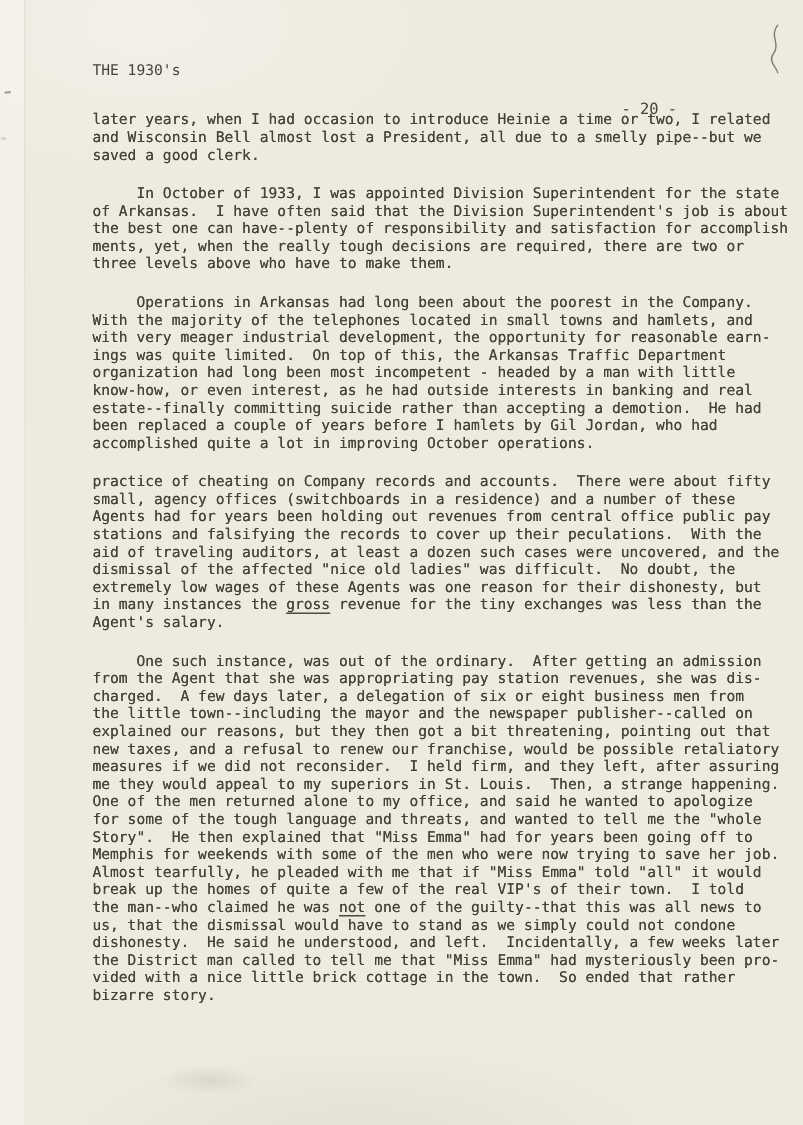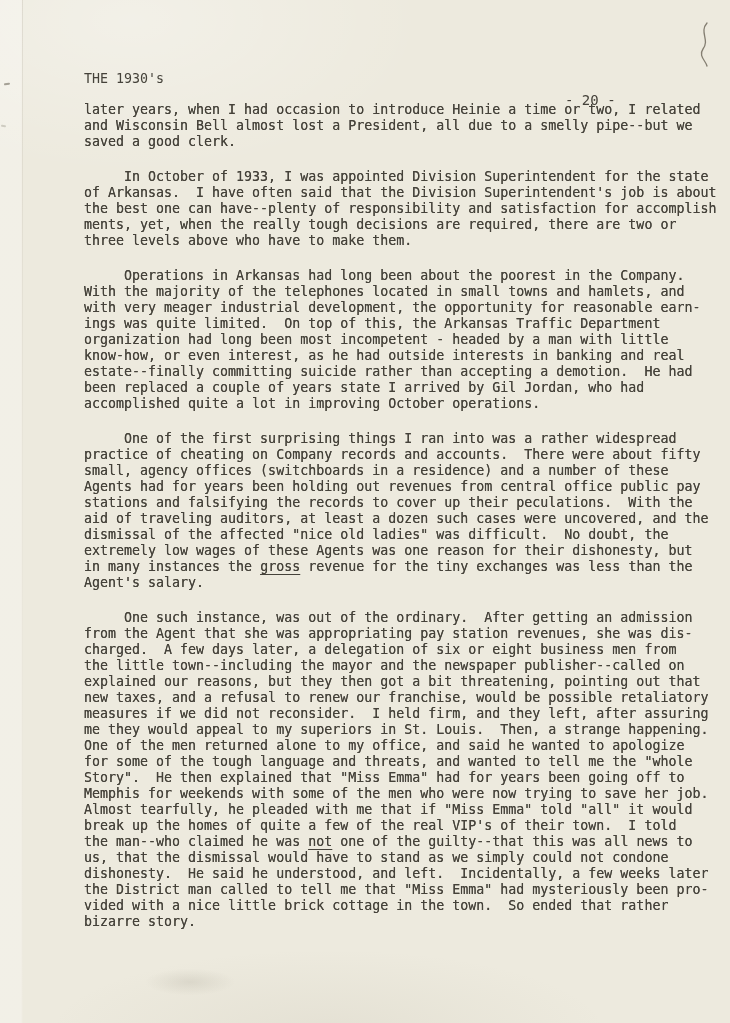--- a/index.html
+++ b/index.html
@@ -40,21 +40,21 @@
     position: absolute;
     background: rgba(98,92,78,0.55);
     border-radius: 1px;
   }
   .speck.s1 { left: 4px; top: 83px; width: 6px; height: 2px; transform: rotate(-8deg); }
   .speck.s2 { left: 1px; top: 125px; width: 5px; height: 2px; opacity: .45; transform: rotate(5deg); }
   .hair-mark { position: absolute; left: 694px; top: 20px; }
 
   .header-title {
     position: absolute;
-    left: 84px; top: 71px;
+    left: 84px; top: 57px;
     font-size: 13.3px; line-height: 16px;
     white-space: pre;
   }
   .page-number {
     position: absolute;
     left: 565px; top: 66px;
     font-size: 14px; line-height: 16px;
     white-space: pre;
     margin-top: 26px;
   }
@@ -109,25 +109,24 @@
         <div class="line"><span>three levels above who have to make them.</span></div>
       </div>
       <div class="paragraph">
         <div class="line"><span>     Operations in Arkansas had long been about the poorest in the Company.</span></div>
         <div class="line"><span>With the majority of the telephones located in small towns and hamlets, and</span></div>
         <div class="line"><span>with very meager industrial development, the opportunity for reasonable earn-</span></div>
         <div class="line"><span>ings was quite limited.  On top of this, the Arkansas Traffic Department</span></div>
         <div class="line"><span>organization had long been most incompetent - headed by a man with little</span></div>
         <div class="line"><span>know-how, or even interest, as he had outside interests in banking and real</span></div>
         <div class="line"><span>estate--finally committing suicide rather than accepting a demotion.  He had</span></div>
-        <div class="line"><span>been replaced a couple of years state I arrived by Gil Jordan, who had</span></div>
+        <div class="line"><span>been replaced a couple of years before I hamlets by Gil Jordan, who had</span></div>
         <div class="line"><span>accomplished quite a lot in improving October operations.</span></div>
       </div>
       <div class="paragraph">
-        <div class="line"><span>     One of the first surprising things I ran into was a rather widespread</span></div>
         <div class="line"><span>practice of cheating on Company records and accounts.  There were about fifty</span></div>
         <div class="line"><span>small, agency offices (switchboards in a residence) and a number of these</span></div>
         <div class="line"><span>Agents had for years been holding out revenues from central office public pay</span></div>
         <div class="line"><span>stations and falsifying the records to cover up their peculations.  With the</span></div>
         <div class="line"><span>aid of traveling auditors, at least a dozen such cases were uncovered, and the</span></div>
         <div class="line"><span>dismissal of the affected "nice old ladies" was difficult.  No doubt, the</span></div>
         <div class="line"><span>extremely low wages of these Agents was one reason for their dishonesty, but</span></div>
         <div class="line"><span>in many instances the </span><span class="u">gross</span><span> revenue for the tiny exchanges was less than the</span></div>
         <div class="line"><span>Agent's salary.</span></div>
       </div>

